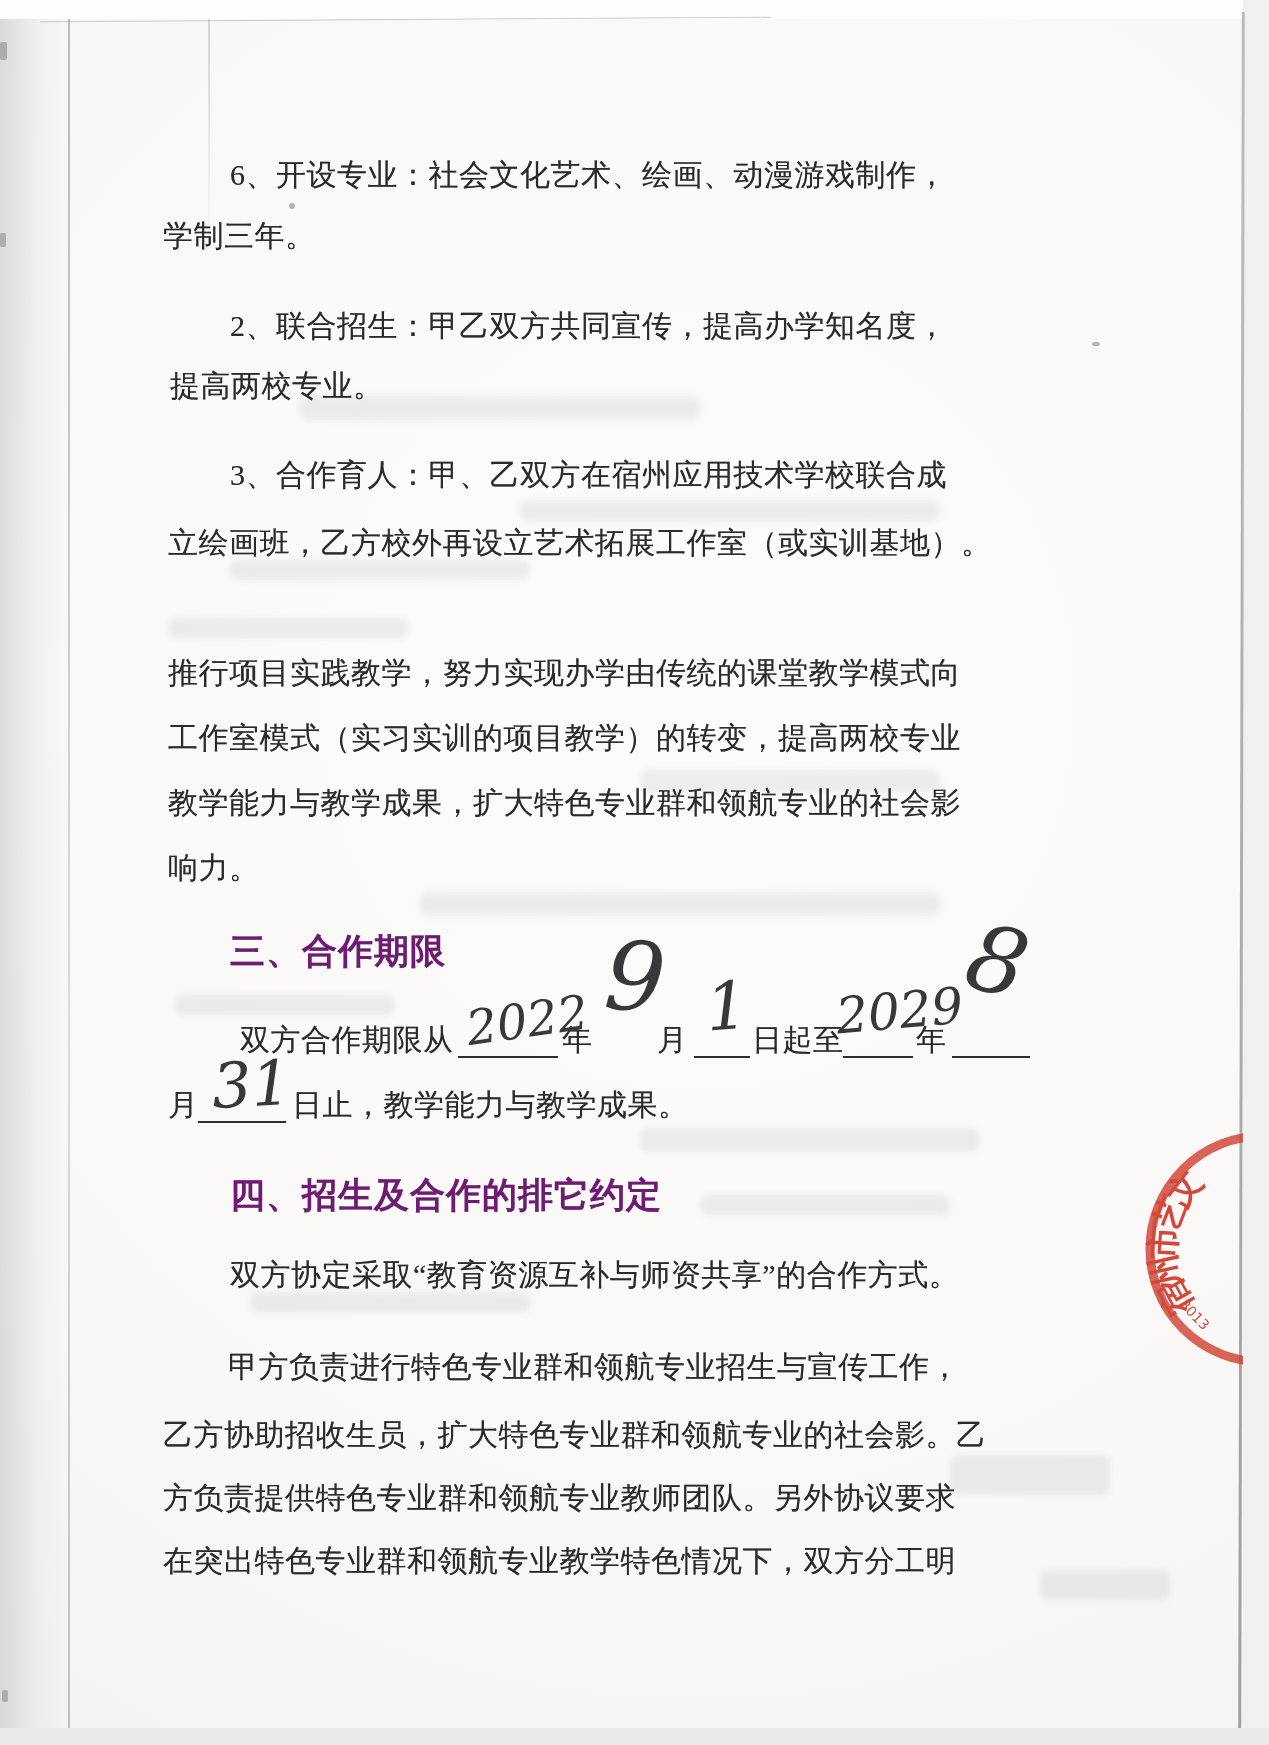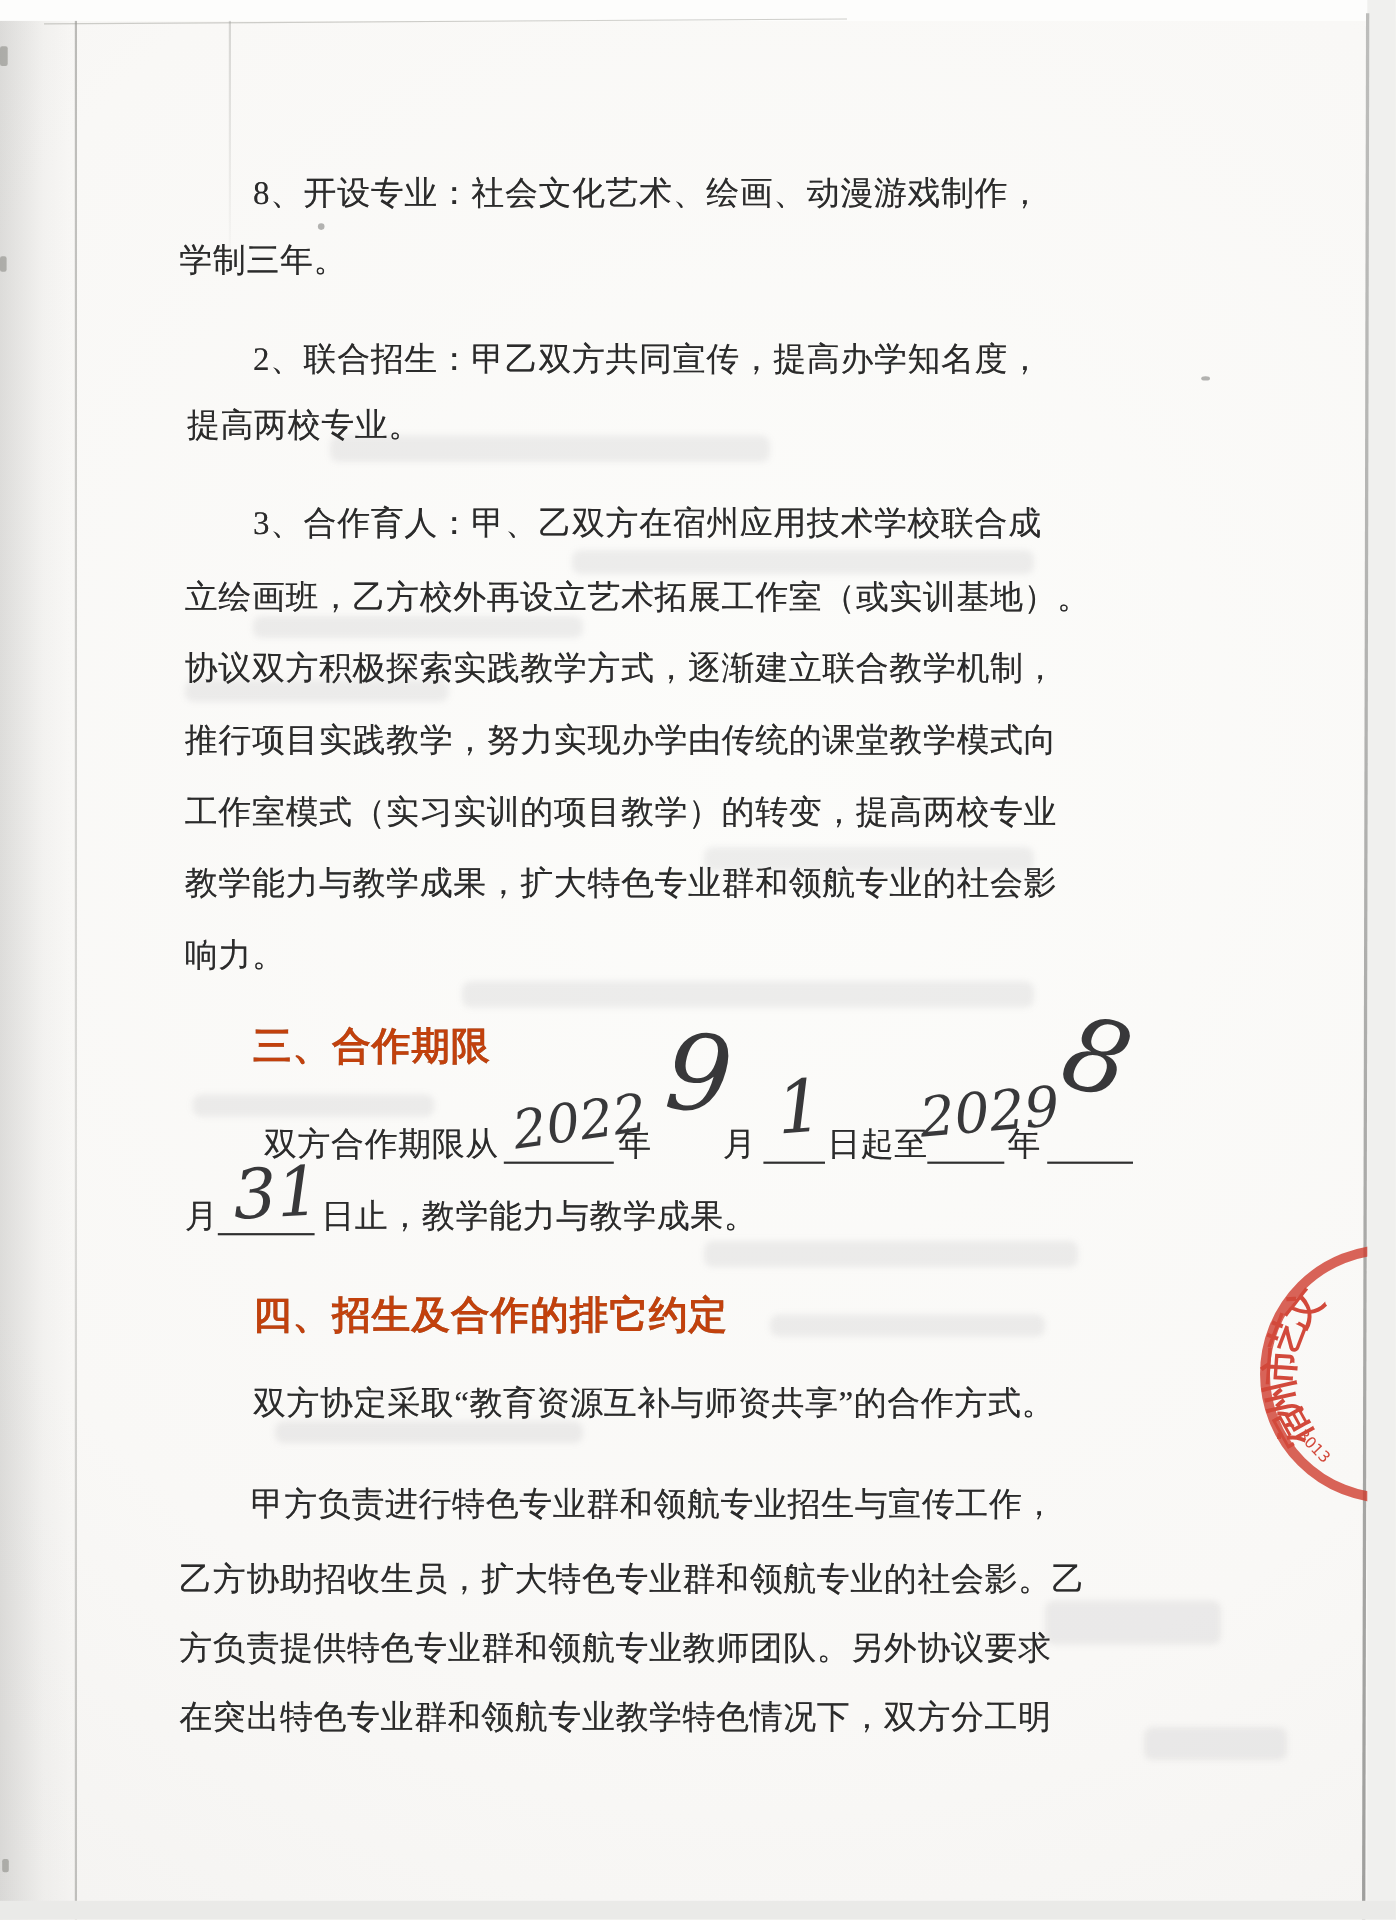--- a/index.html
+++ b/index.html
@@ -29,21 +29,21 @@
   .right-edge{position:absolute;left:1240px;top:12px;width:3px;height:1733px;
     background:linear-gradient(180deg,#bdbdbb,#9f9f9d);transform:rotate(.12deg);}
   .bottom-band{position:absolute;left:0;top:1728px;width:100%;height:17px;background:#eaeae8;}
   .edge-mark{position:absolute;background:#85857f;opacity:.55;border-radius:2px;}
   
   .line{
     position:absolute;white-space:nowrap;
     font-size:30px;letter-spacing:.5px;color:#2b2b2b;
     text-shadow:0 0 .6px rgba(40,40,40,.5);
   }
-  .heading{font-weight:bold;font-size:35px;color:#c2410c;letter-spacing:1px;}
+  .heading{font-weight:bold;font-size:35px;color:#701a75;letter-spacing:1px;}
   
   .hw{
     position:absolute;white-space:nowrap;
     font-family:"DejaVu Serif",serif;font-style:italic;
     color:#38383a;z-index:4;
   }
   
   .blank{position:absolute;border-bottom:2.5px solid #2f2f2f;z-index:2;}
   
   .ghost{position:absolute;background:rgba(105,105,115,.10);
@@ -77,27 +77,26 @@
   <div class="ghost" style="left:420px;top:892px;width:520px;height:24px"></div>
   <div class="ghost" style="left:175px;top:995px;width:220px;height:20px"></div>
   <div class="ghost" style="left:640px;top:1128px;width:340px;height:24px"></div>
   <div class="ghost" style="left:700px;top:1195px;width:250px;height:20px"></div>
   <div class="ghost" style="left:250px;top:1292px;width:280px;height:20px"></div>
   <div class="ghost" style="left:950px;top:1455px;width:160px;height:40px"></div>
   <div class="ghost" style="left:1040px;top:1570px;width:130px;height:30px"></div>
   <div class="speck" style="left:289px;top:203px;width:6px;height:6px"></div>
   <div class="speck" style="left:1092px;top:342px;width:8px;height:4px"></div>
 
-  <div class="line" style="left:230px;top:155px">8、开设专业：社会文化艺术、绘画、动漫游戏制作，</div>
+  <div class="line" style="left:230px;top:155px">6、开设专业：社会文化艺术、绘画、动漫游戏制作，</div>
   <div class="line" style="left:163px;top:216px">学制三年。</div>
   <div class="line" style="left:230px;top:306px">2、联合招生：甲乙双方共同宣传，提高办学知名度，</div>
   <div class="line" style="left:170px;top:366px">提高两校专业。</div>
   <div class="line" style="left:230px;top:455px">3、合作育人：甲、乙双方在宿州应用技术学校联合成</div>
   <div class="line" style="left:168px;top:523px">立绘画班，乙方校外再设立艺术拓展工作室（或实训基地）。</div>
-  <div class="line" style="left:168px;top:587px">协议双方积极探索实践教学方式，逐渐建立联合教学机制，</div>
   <div class="line" style="left:168px;top:653px">推行项目实践教学，努力实现办学由传统的课堂教学模式向</div>
   <div class="line" style="left:168px;top:718px">工作室模式（实习实训的项目教学）的转变，提高两校专业</div>
   <div class="line" style="left:168px;top:783px">教学能力与教学成果，扩大特色专业群和领航专业的社会影</div>
   <div class="line" style="left:168px;top:848px">响力。</div>
 
   <div class="line heading" style="left:230px;top:928px">三、合作期限</div>
 
   <div class="line" style="left:240px;top:1020px">双方合作期限从</div>
   <div class="blank" style="left:458px;top:1018px;width:100px;height:38px"></div>
   <span class="hw" style="left:466px;top:992px;font-size:48px;transform:rotate(-8deg)">2022</span>

